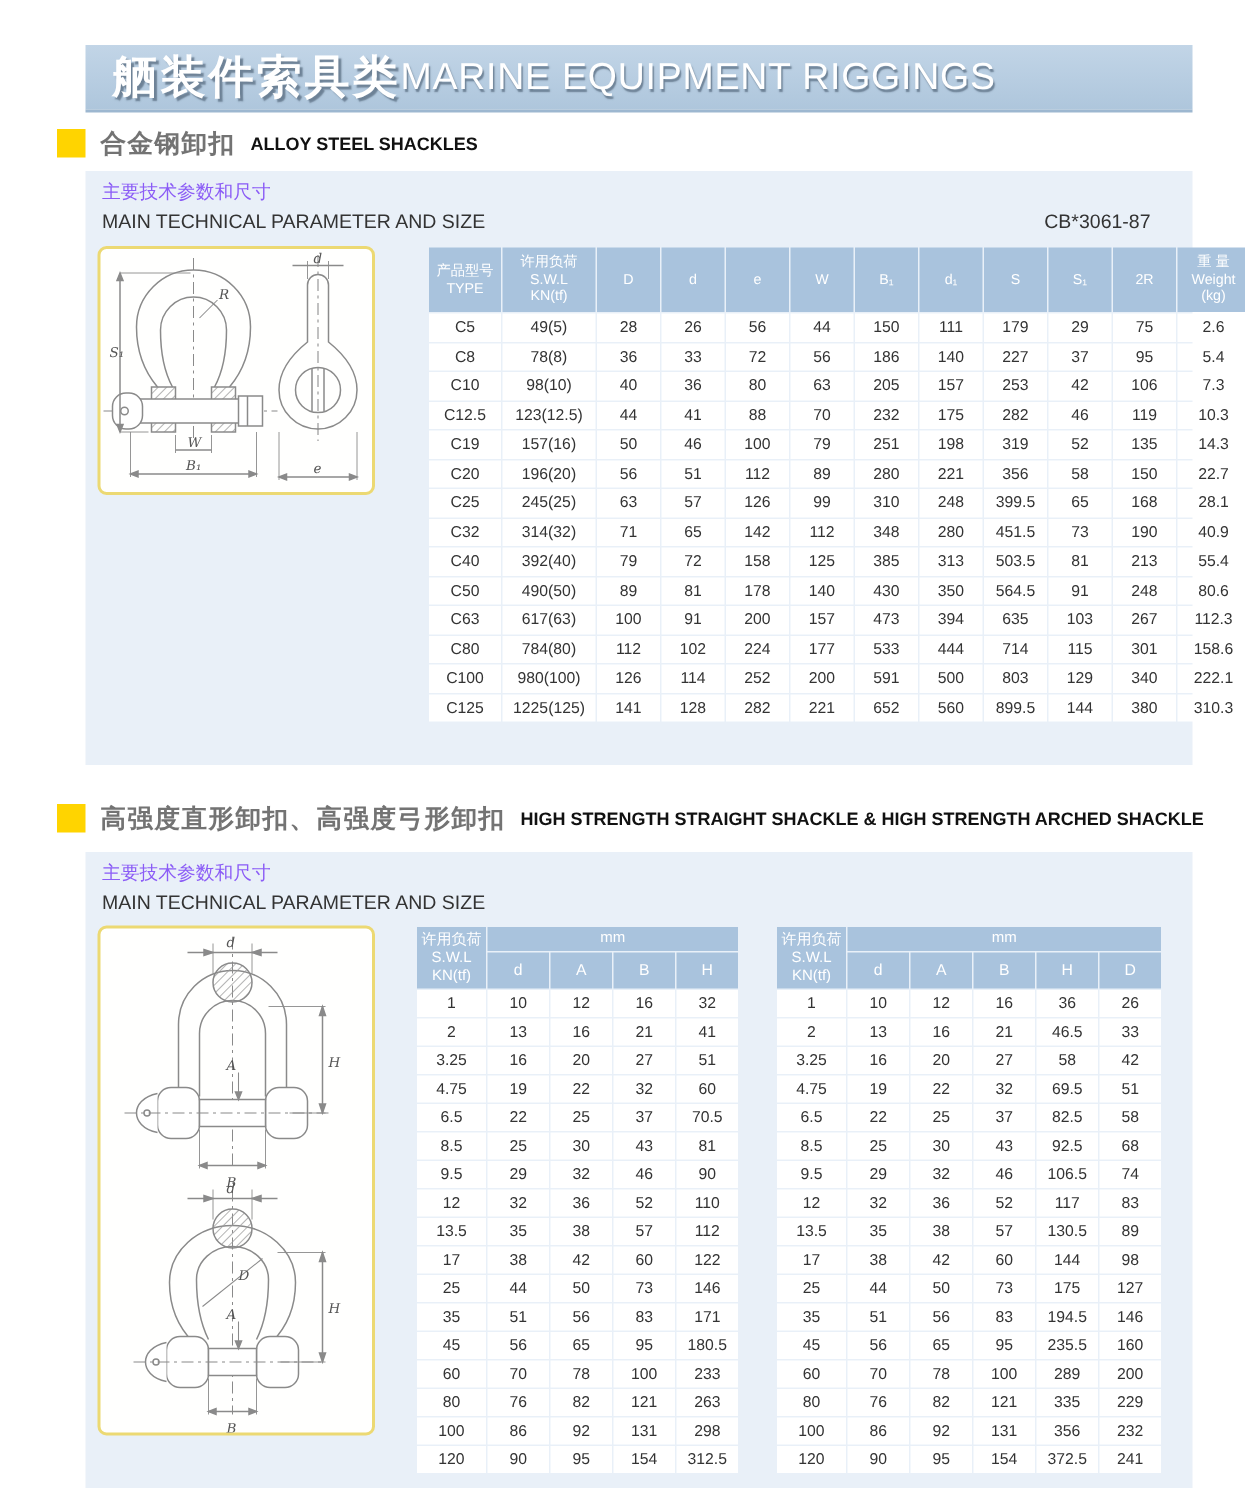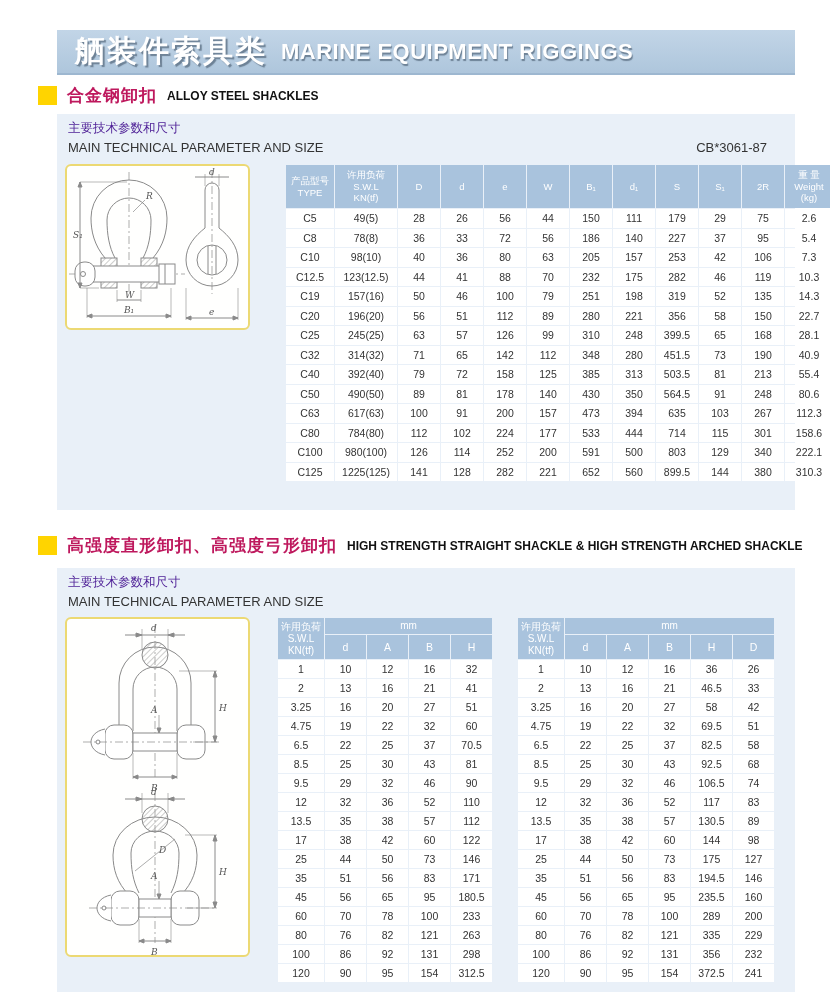--- a/index.html
+++ b/index.html
@@ -5,39 +5,39 @@
   html,body{margin:0;padding:0;background:#fff;}
   .page{
     position:relative;width:830px;height:1000px;background:#fff;overflow:hidden;
     font-family:"Liberation Sans","DejaVu Sans",sans-serif;color:#222;
   }
   
   .banner{
     position:absolute;left:57px;top:30px;width:738px;height:45px;
     background:linear-gradient(#c2d5e7,#aec6dc);
     border-bottom:2px solid #9db7d0;
-    display:flex;align-items:center;gap:14px;padding-left:18px;box-sizing:border-box;
+    display:flex;align-items:center;padding-left:18px;box-sizing:border-box;
   }
   .banner-cn{
     font-size:30px;font-weight:bold;color:#fff;letter-spacing:2px;
     text-shadow:2px 2px 1px rgba(96,116,136,.85);
   }
   .banner-en{
-    font-size:22px;font-weight:bold;color:#fff;letter-spacing:.5px;
+    font-size:25px;font-weight:normal;color:#fff;letter-spacing:.5px;
     text-shadow:1px 2px 1px rgba(96,116,136,.85);
   }
   
   .sec-head{position:absolute;left:38px;display:flex;align-items:center;gap:10px;}
   .bullet{width:19px;height:19px;background:#ffd400;flex:0 0 auto;}
-  .sec-cn{font-size:17px;font-weight:bold;color:#be185d;letter-spacing:1px;}
+  .sec-cn{font-size:17px;font-weight:bold;color:#737373;letter-spacing:1px;}
   .sec-en{font-size:12px;font-weight:bold;color:#111;}
   
   .panel{position:absolute;left:57px;width:738px;background:#e9f0f8;}
   .param{position:absolute;left:11px;top:5px;line-height:1.5;}
-  .param .cn{font-size:12.5px;color:#4c1d95;}
+  .param .cn{font-size:12.5px;color:#8b5cf6;}
   .param .en{font-size:13px;color:#333;}
   .cb{position:absolute;right:28px;top:26px;font-size:13px;color:#333;}
   
   .dbox{
     position:absolute;background:#fffffe;border:2px solid #ecd973;border-radius:6px;
     box-sizing:border-box;
   }
   svg{display:block;}
   .lbl{font-family:"DejaVu Serif",serif;font-style:italic;font-size:9px;fill:#555;}
   

